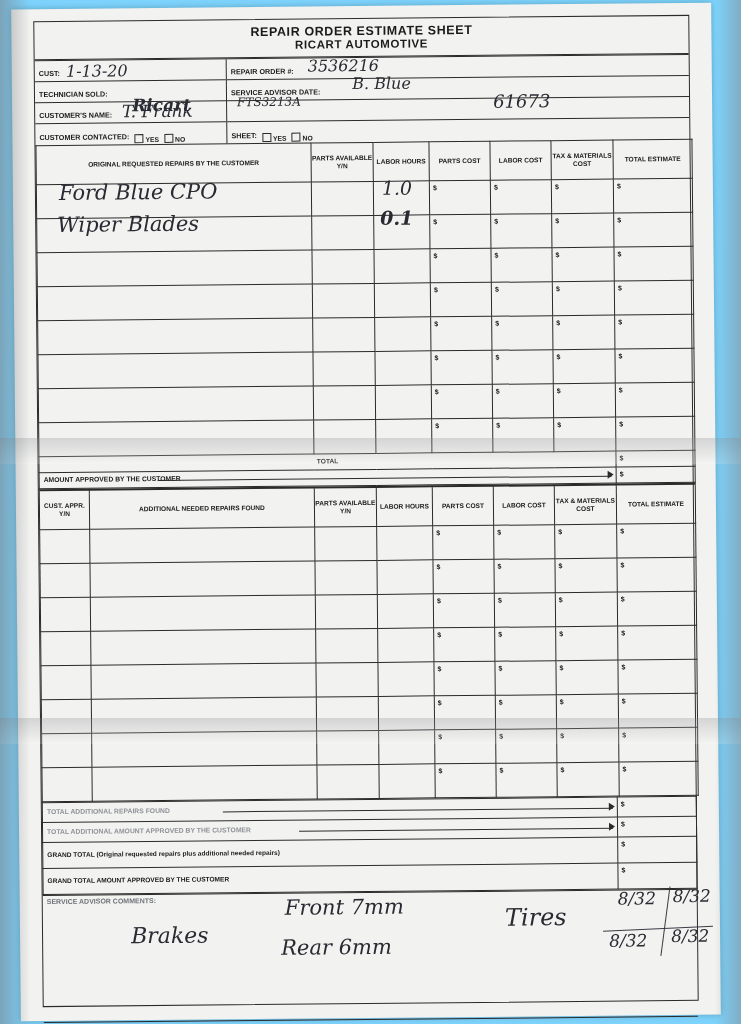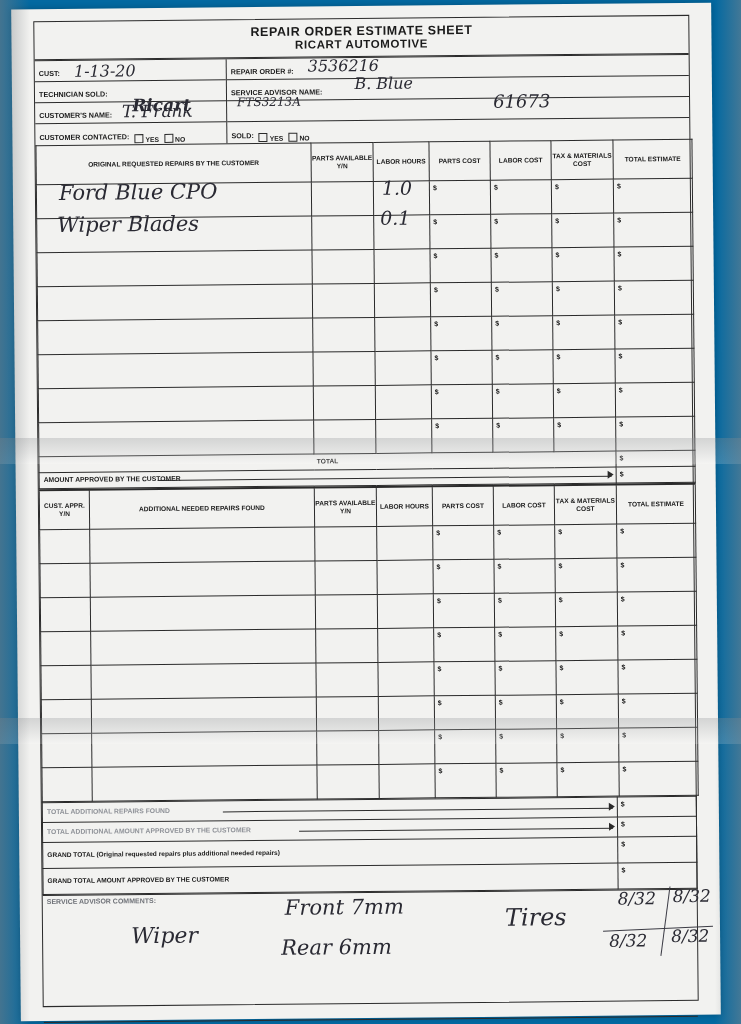--- a/index.html
+++ b/index.html
@@ -10,21 +10,21 @@
   body {
     width: 741px;
     height: 1024px;
     overflow: hidden;
     font-family: "Liberation Sans", sans-serif;
   }
   #sheet {
     position: relative;
     width: 741px;
     height: 1024px;
-    background: #0369a1;
+    background: #7dd3fc;
   }
   
   .paper {
     position: absolute;
     left: 16px;
     top: 6px;
     width: 700px;
     height: 1012px;
     background: #f2f2f0;
     transform: rotate(-0.55deg);
@@ -201,21 +201,21 @@
       <div class="hdr-title rule" style="padding-bottom:4px;">
         <div class="l1">REPAIR ORDER ESTIMATE SHEET</div>
         <div class="l2">RICART AUTOMOTIVE</div>
       </div>
 
       <div class="meta">
         <div class="meta-col meta-left">
           <div class="meta-row">
             <span class="lbl">CUST:</span>
             <span class="fill">
-              <span class="hand" style="left:6px; top:1px; font-size:16px;margin-left:8px;">1-13-20</span>
+              <span class="hand" style="left:6px; top:1px; font-size:16px;">1-13-20</span>
             </span>
           </div>
           <div class="meta-row">
             <span class="lbl">TECHNICIAN SOLD:</span>
             <span class="fill">
               <span class="hand" style="left:14px; top:-4px; font-size:17px;margin-top:24px;">T. Frank</span>
             </span>
           </div>
           <div class="meta-row">
             <span class="lbl">CUSTOMER'S NAME:</span>
@@ -232,33 +232,33 @@
           </div>
         </div>
         <div class="meta-col meta-right">
           <div class="meta-row">
             <span class="lbl">REPAIR ORDER #:</span>
             <span class="fill">
               <span class="hand" style="left:14px; top:-2px; font-size:16px;">3536216</span>
             </span>
           </div>
           <div class="meta-row">
-            <span class="lbl">SERVICE ADVISOR NAME:</span>
+            <span class="lbl">SERVICE ADVISOR DATE:</span>
             <span class="fill">
               <span class="hand" style="left:32px; top:-5px; font-size:16px;">B. Blue</span>
             </span>
           </div>
           <div class="meta-row">
             <span class="fill">
               <span class="hand" style="left:6px; top:-6px; font-size:12px;">FTS3213A</span>
               <span class="hand" style="left:262px; top:-8px; font-size:18px;">61673</span>
             </span>
           </div>
           <div class="meta-row" style="border-bottom:none;">
-            <span class="lbl">SOLD:</span>
+            <span class="lbl">SHEET:</span>
             <span class="cb"></span>
             <span class="cbl">YES</span>
             <span class="cb"></span>
             <span class="cbl">NO</span>
           </div>
         </div>
       </div>
 
       <table class="grid">
         <colgroup>
@@ -302,21 +302,21 @@
             <td class="body money">
                 <span class="d">$</span>
               </td>
           </tr>
           <tr>
             <td class="body">
               <span class="hand" style="left:20px; top:-6px; font-size:21px;">Wiper Blades</span>
             </td>
             <td class="body"></td>
             <td class="body">
-              <span class="hand" style="left:6px; top:-8px; font-size:19px;">0.1</span>
+              <span class="hand" style="left:6px; top:-8px; font-size:19px;font-weight:bold;">0.1</span>
             </td>
             <td class="body money">
                 <span class="d">$</span>
               </td>
             <td class="body money">
                 <span class="d">$</span>
               </td>
             <td class="body money">
                 <span class="d">$</span>
               </td>
@@ -658,21 +658,21 @@
             <td style="text-align:left; padding-left:4px; height:25px;" class="faded">GRAND TOTAL AMOUNT APPROVED BY THE CUSTOMER</td>
             <td class="money" style="position:relative;">
                 <span class="d">$</span>
               </td>
           </tr>
         </tbody>
       </table>
 
       <div class="comments">
         <div class="lab">SERVICE ADVISOR COMMENTS:</div>
-        <span class="hand" style="left:88px; top:28px; font-size:22px;">Wiper</span>
+        <span class="hand" style="left:88px; top:28px; font-size:22px;">Brakes</span>
         <span class="hand" style="left:242px; top:2px; font-size:21px;">Front 7mm</span>
         <span class="hand" style="left:238px; top:42px; font-size:21px;">Rear 6mm</span>
         <span class="hand" style="left:462px; top:12px; font-size:24px;">Tires</span>
         <span class="hand" style="left:575px; top:-2px; font-size:17px;">8/32</span>
         <span class="hand" style="left:630px; top:-4px; font-size:17px;">8/32</span>
         <span class="hand" style="left:566px; top:40px; font-size:17px;">8/32</span>
         <span class="hand" style="left:628px; top:36px; font-size:17px;">8/32</span>
         <span style="position:absolute; left:622px; top:-4px; width:1px; height:70px; background:#3b3b44; transform:rotate(8deg);"></span>
         <span style="position:absolute; left:560px; top:38px; width:110px; height:1px; background:#3b3b44; transform:rotate(-2deg);"></span>
       </div>

